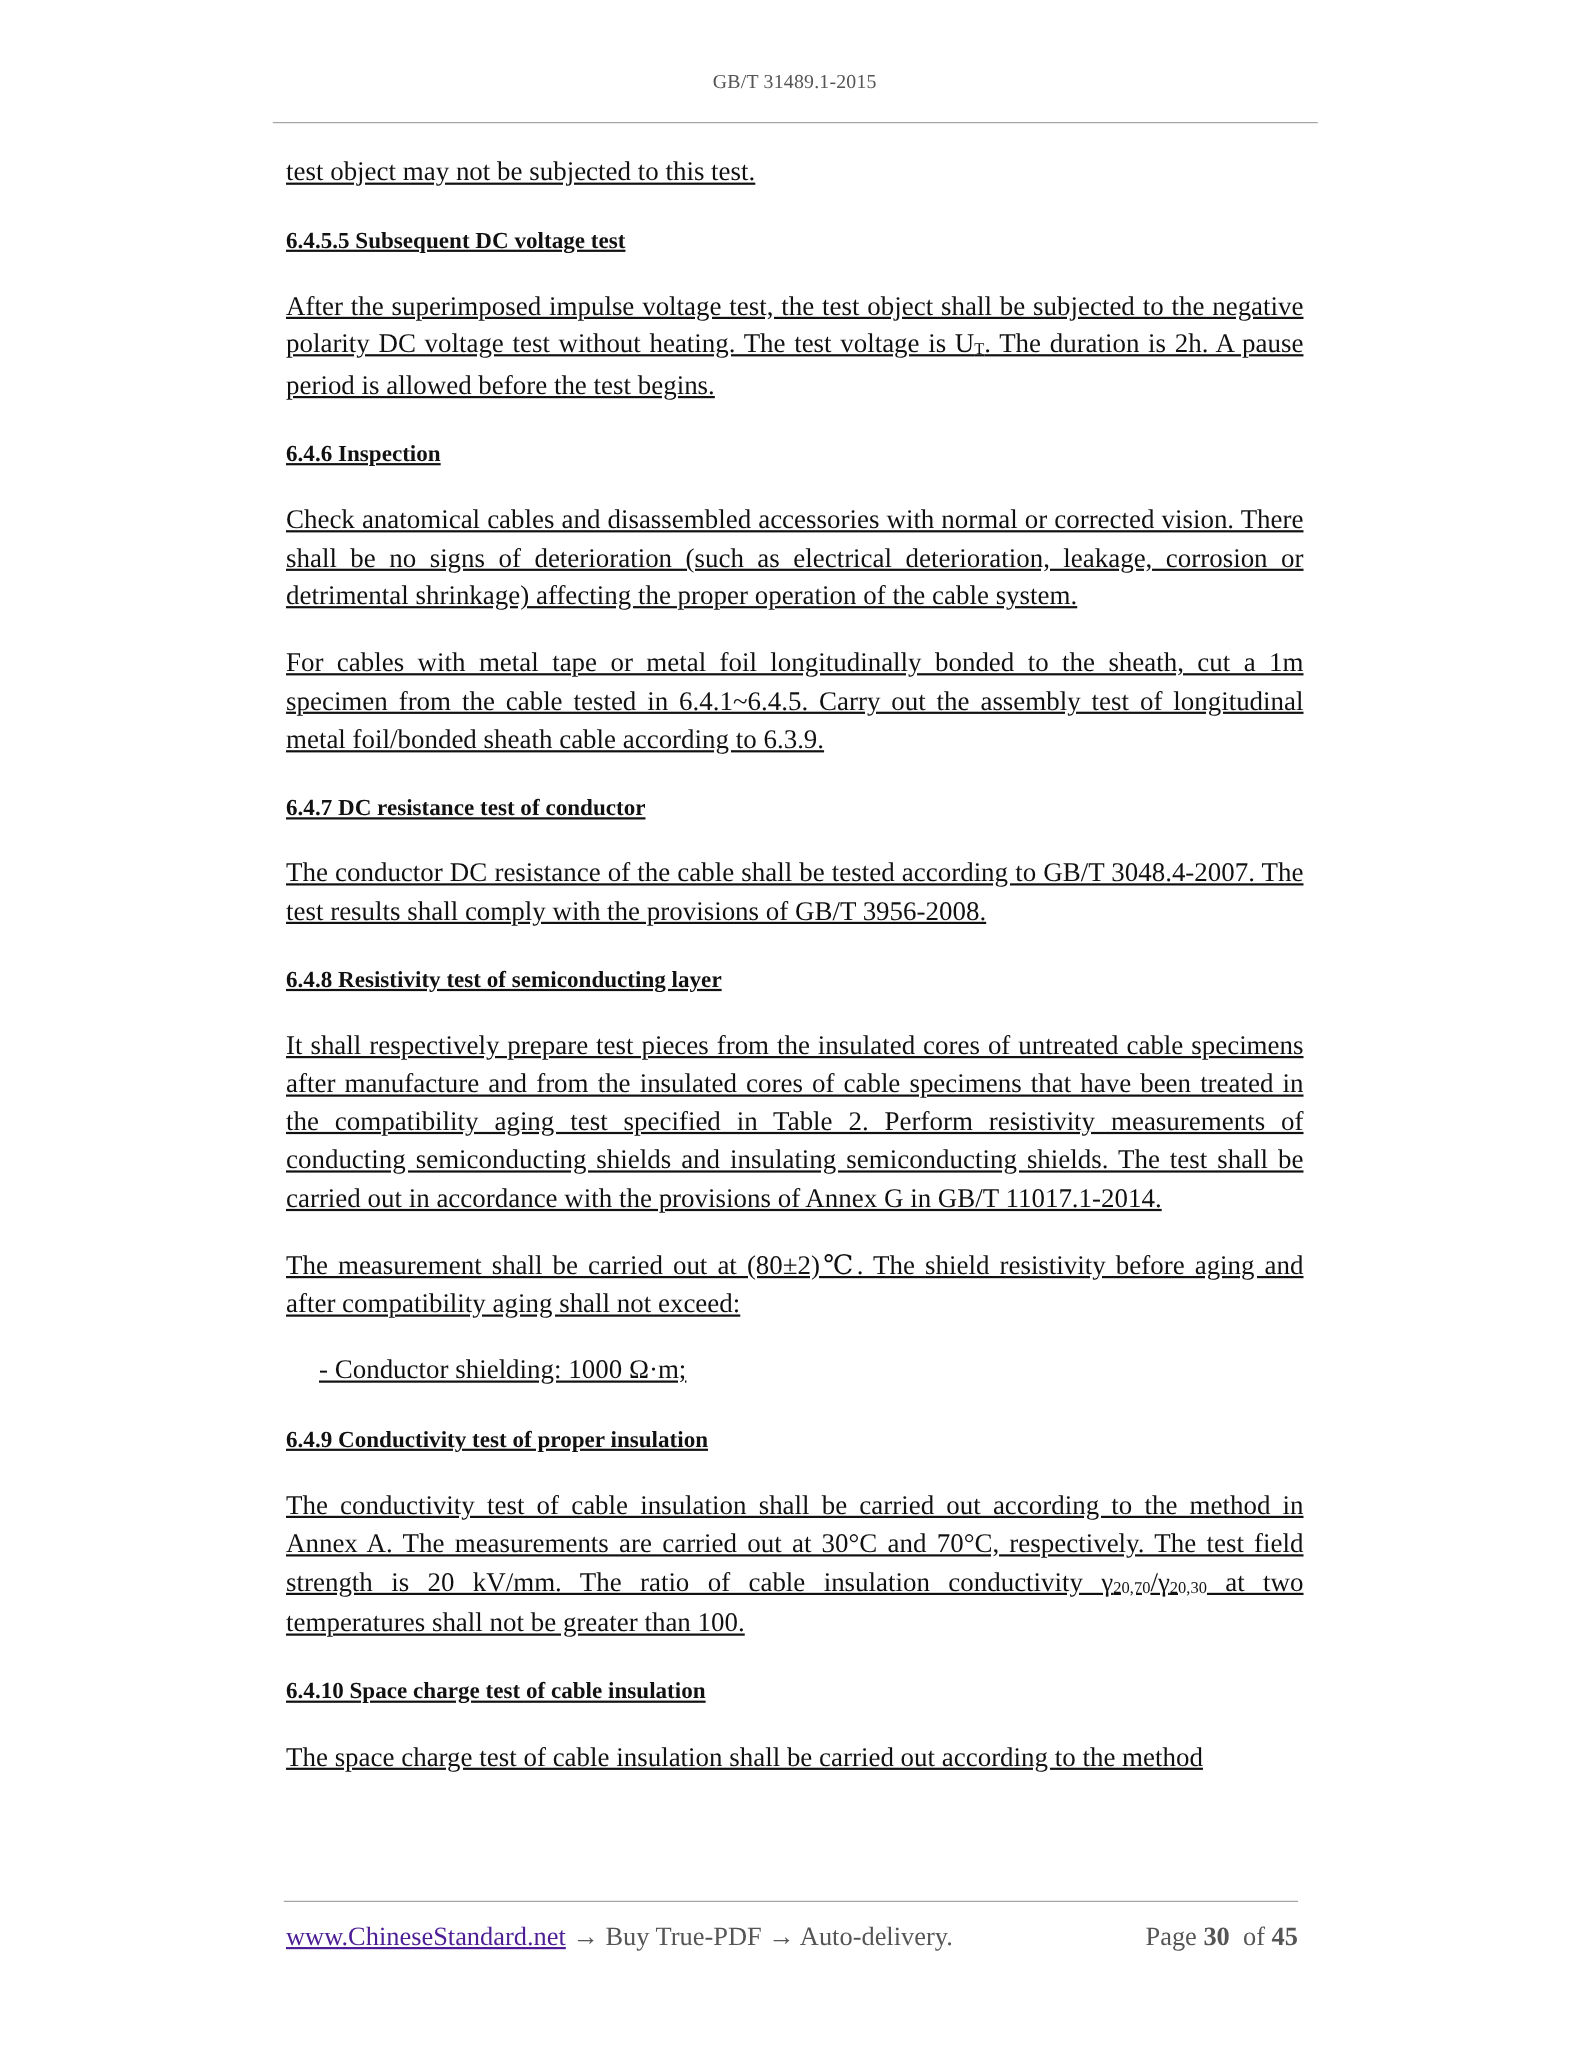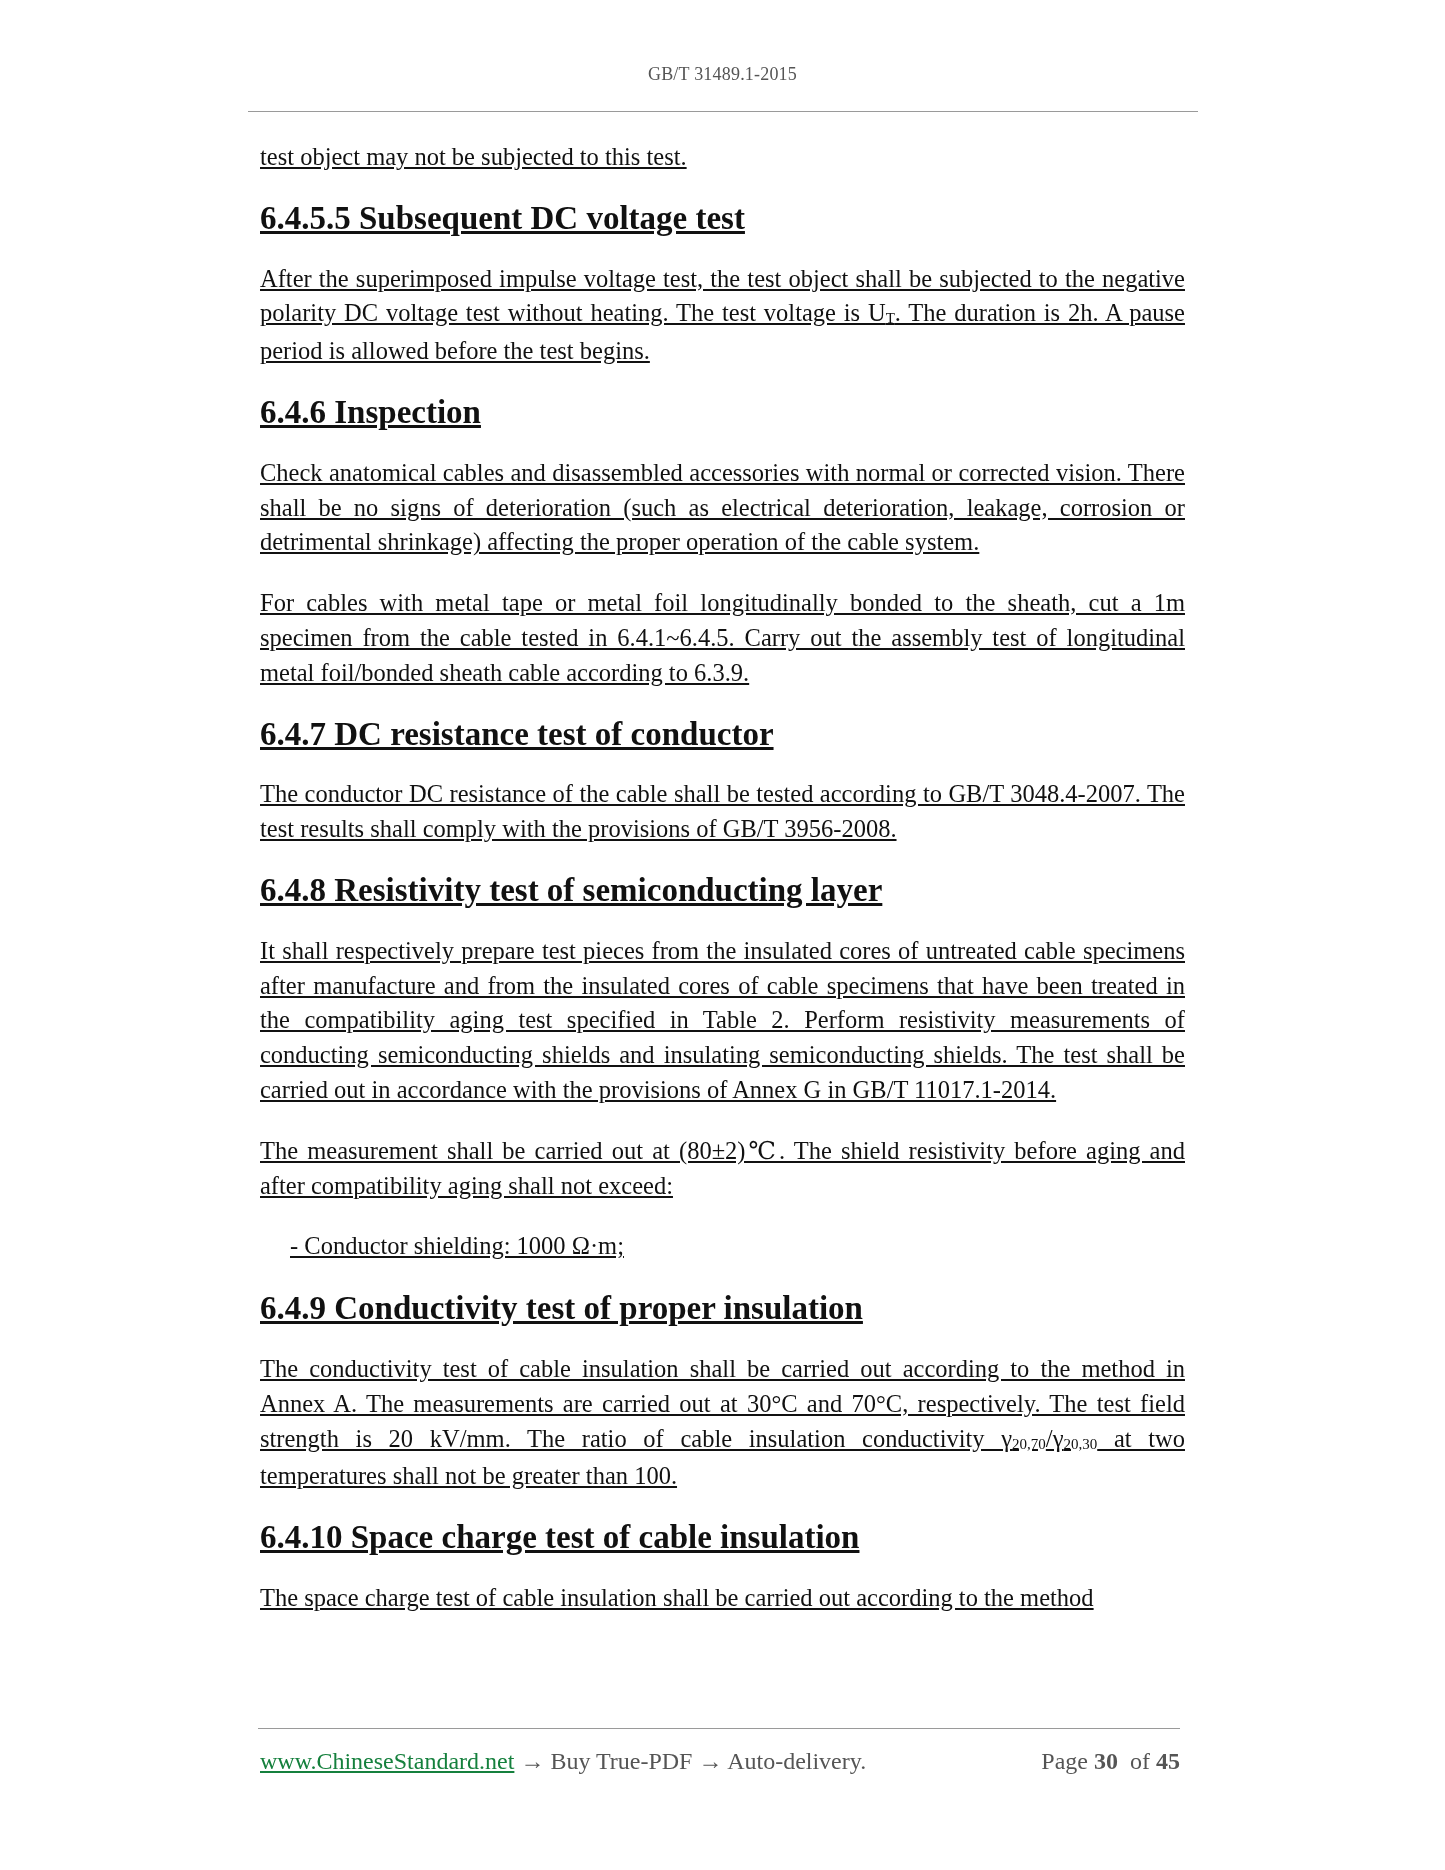--- a/index.html
+++ b/index.html
@@ -4,30 +4,30 @@
 <style>
   html, body { margin: 0; padding: 0; background: #ffffff; }
   body { width: 1445px; height: 1870px; position: relative; overflow: hidden;
          font-family: "Liberation Serif", "DejaVu Serif", serif; color: #111; }
   .header-title { position: absolute; top: 64px; left: 0; width: 1445px; text-align: center;
                   font-size: 18px; color: #555; letter-spacing: 0.2px; }
   .header-rule { position: absolute; top: 111px; left: 248px; width: 950px; height: 0;
                  border-top: 1.5px solid #9a9a9a; }
   .content { position: absolute; top: 140px; left: 260px; width: 925px; font-size: 24.5px; line-height: 34.8px; text-decoration: underline; }
   .content p { margin: 0 0 26px 0; text-align: justify; }
-  .content h3 { margin: 0 0 26px 0; font-size: 33px; font-weight: bold; line-height: 34.8px; }
+  .content h3 { margin: 0 0 26px 0; font-size: 21px; font-weight: bold; line-height: 34.8px; }
   .content p.bullet { padding-left: 30px; text-align: left; margin-bottom: 27px; }
   sub.s { font-size: 15px; vertical-align: baseline; position: relative; top: 2px; }
   .ut-sub { font-size: 16px; }
   .footer-rule { position: absolute; top: 1728px; left: 258px; width: 922px; height: 0;
                  border-top: 1.5px solid #9a9a9a; }
   .footer { position: absolute; top: 1748px; left: 260px; width: 920px; font-size: 24px; color: #555; }
   .footer .left { position: absolute; left: 0; top: 0; white-space: nowrap; }
   .footer .right { position: absolute; right: 0; top: 0; white-space: nowrap; }
-  .footer a { color: #15803d; text-decoration: underline; }
+  .footer a { color: #4c1d95; text-decoration: underline; }
   .footer b { color: #555; }
 </style>
 </head>
 <body>
 
 <div class="header-title">GB/T 31489.1-2015</div>
 <div class="header-rule"></div>
 
 <div class="content">
   <p>test object may not be subjected to this test.</p>

